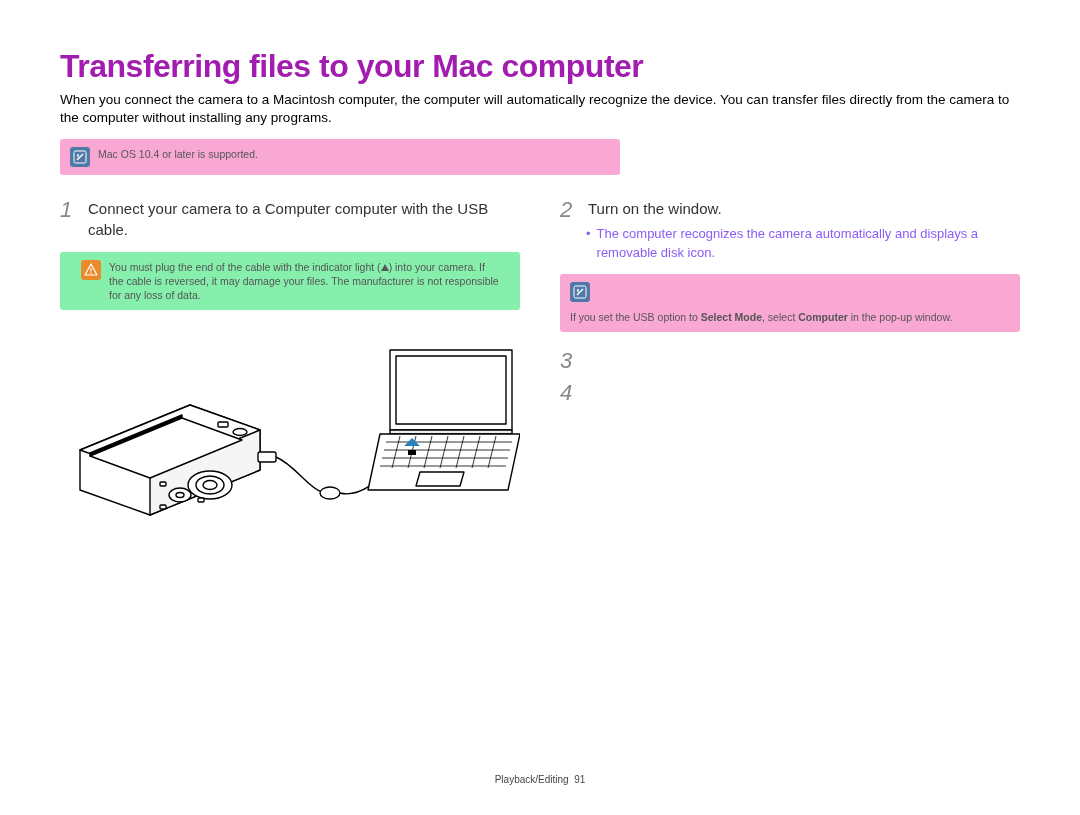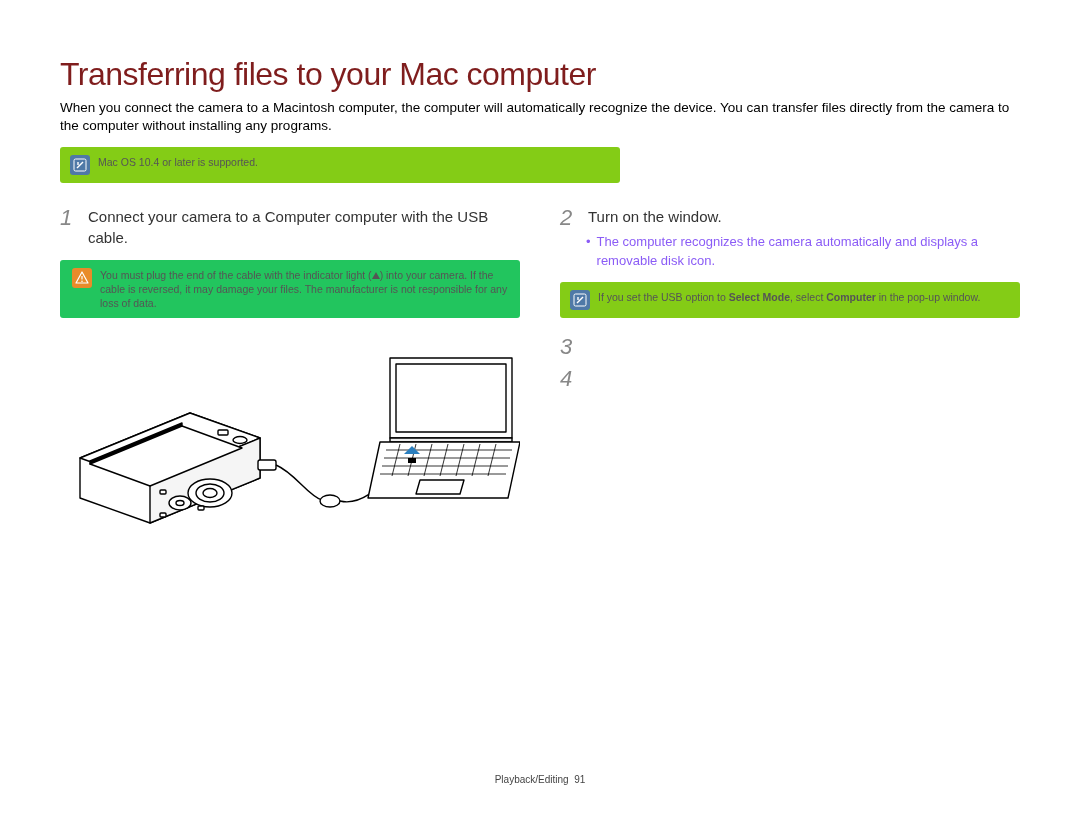--- a/index.html
+++ b/index.html
@@ -1,25 +1,25 @@
 <!DOCTYPE html>
 <html><head>
 <meta charset="utf-8">
 <style>
   * { box-sizing: border-box; margin: 0; padding: 0; }
   html, body { width: 1080px; height: 815px; background: #fff; font-family: Arial, Helvetica, sans-serif; color: #333; }
   .page { width: 1080px; height: 815px; padding: 48px 60px 30px 60px; position: relative; }
-  h1 { font-size: 32px; font-weight: 400; color: #7f1d1d; margin-bottom: 6px; letter-spacing: -0.5px; margin-top: 8px; }
+  h1 { font-size: 32px; font-weight: 700; color: #a21caf; margin-bottom: 6px; letter-spacing: -0.5px; }
   .intro { font-size: 13.5px; font-weight: 300; color: #000000; line-height: 1.35; margin-bottom: 12px; }
-  .note-box { background: #84cc16; border-radius: 3px; padding: 8px 10px; display: flex; align-items: flex-start; gap: 8px; text-align: center; }
+  .note-box { background: #f9a8d4; border-radius: 3px; padding: 8px 10px; display: flex; align-items: flex-start; gap: 8px; text-align: center; }
   .note-box.small { max-width: 560px; margin-bottom: 24px; }
-  .note-box.col { width: 100%; margin: 12px 0 18px 0; }
+  .note-box.col { width: 100%; margin: 12px 0 18px 0; flex-direction: column; }
   .note-text { font-size: 10.5px; color: #555; line-height: 1.35; }
   .note-text b { font-weight: 700; }
-  .warn-box { background: #22c55e; border-radius: 3px; padding: 8px 12px; display: flex; align-items: flex-start; gap: 8px; width: 100%; margin: 12px 0 20px 0; }
+  .warn-box { background: #86efac; border-radius: 3px; padding: 8px 21px; display: flex; align-items: flex-start; gap: 8px; width: 100%; margin: 12px 0 20px 0; }
   .warn-text { font-size: 10.5px; color: #555; line-height: 1.35; }
   .icon-wrap { width: 20px; height: 20px; flex: 0 0 20px; border-radius: 3px; display: flex; align-items: center; justify-content: center; }
   .icon-note { background: #4f79a7; }
   .icon-warn { background: #e98b2a; }
   .columns { display: flex; gap: 40px; }
   .col-left, .col-right { flex: 1 1 50%; }
   .step { display: flex; gap: 10px; font-size: 15px; line-height: 1.35; margin-bottom: 4px; }
   .step .num { font-size: 22px; font-style: italic; color: #888; font-weight: 300; line-height: 1; min-width: 18px; }
   .bullet { display: flex; gap: 6px; font-size: 13px; line-height: 1.4; margin-left: 26px; color: #8b5cf6; }
   .bullet::before { content: "•"; }

